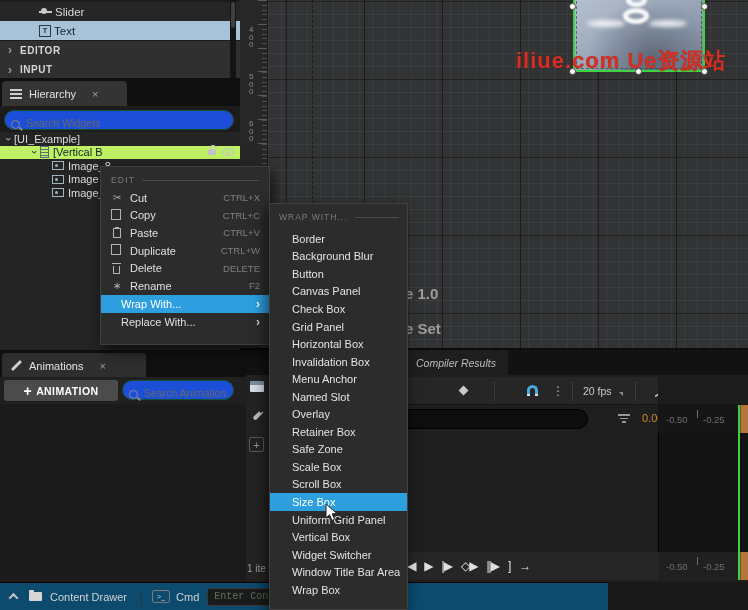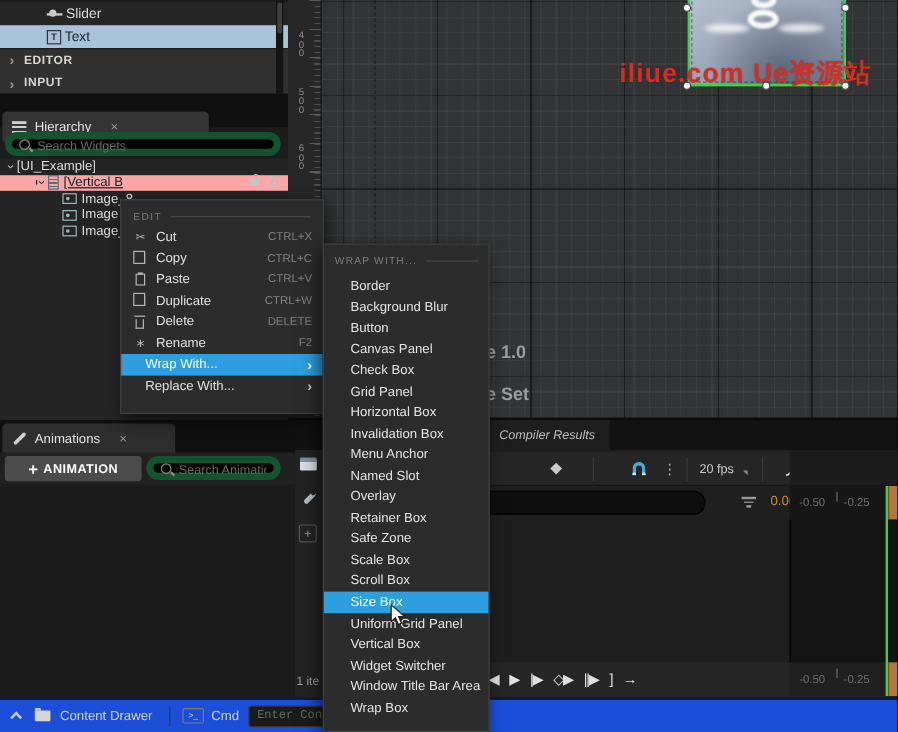--- a/index.html
+++ b/index.html
@@ -50,28 +50,28 @@
   .cat-chev { width:12px; margin-left:8px; color:#9a9a9a; font-size:12px; font-weight:bold; }
   .vscroll { left:230px; top:0; width:6px; height:78px; background:#141414; }
   .vscroll .thumb { position:absolute; left:1px; top:2px; width:4px; height:26px; background:#3f3f3f; border-radius:2px; }
 
   
   .hier { left:0; top:78px; width:240px; height:272px; background:#1c1c1c; }
   .tabbar { position:absolute; left:0; top:0; width:100%; height:28px; background:#101010; }
   .tab { position:absolute; left:2px; top:3px; height:25px; background:#343434; border-radius:4px 4px 0 0;
       display:flex; align-items:center; padding:0 8px; font-size:11px; color:#e3e3e3; }
   .tab .close { margin-left:16px; color:#9a9a9a; font-size:11px; }
-  .searchpill { position:absolute; display:flex; align-items:flex-start; background:#000000;
-      border:6px solid #14532d; border-radius:11px; height:20px; padding:0 6px; }
+  .searchpill { position:absolute; display:flex; align-items:flex-end; background:#1d4ed8;
+      border:1px solid #14532d; border-radius:11px; height:20px; padding:0 6px; }
   .searchpill input { background:transparent; border:none; outline:none; color:#ccc;
       font-size:10.5px; font-family:"Liberation Sans", sans-serif; width:100%; }
   .searchpill input::placeholder { color:#676767; }
   .tree { position:absolute; left:0; top:54px; width:100%; bottom:0; background:#242424; }
   .trow { height:13.5px; display:flex; align-items:center; font-size:11px; color:#dcdcdc; position:relative; }
-  .trow.sel { background:#fca5a5; color:#13202c;text-decoration:underline; }
+  .trow.sel { background:#bef264; color:#13202c; }
   .chev { display:inline-block; transform:rotate(90deg); font-size:11px; color:#b5b5b5; width:10px; text-align:center; }
   .trow.sel .chev { color:#2a3b49; }
   .row-icons-r { position:absolute; right:6px; top:2px; display:flex; gap:6px; align-items:center; }
 
   
   .i-bars { width:12px; height:10px; background:repeating-linear-gradient(to bottom,#cfcfcf 0 2px, transparent 2px 4px); margin-right:7px; }
   .i-mag { position:relative; width:9px; height:9px; border:1.5px solid #8a8a8a; border-radius:50%; flex:none; margin-right:6px; }
   .i-mag::after { content:""; position:absolute; width:4px; height:1.5px; background:#8a8a8a;
       right:-3.5px; bottom:-1px; transform:rotate(45deg); }
   .i-slider { position:relative; width:13px; height:2px; background:#c9c9c9; margin:0 3px; }
@@ -134,21 +134,21 @@
   .orange-marker { position:absolute; right:0; width:8px; background:#b5763e; border-left:1px solid #7e4f26; }
   .seq-track-l { position:absolute; left:24px; top:83px; width:388px; height:119px; background:#1e1e1e; }
   .seq-track-r { position:absolute; left:412px; top:83px; right:0; height:119px; background:#131313; border-left:1px solid #000; }
   .transport { position:absolute; left:24px; top:202px; width:388px; height:28px; background:#262626;
       display:flex; align-items:center; gap:9px; padding-left:126px; }
   .transport span { color:#e0e0e0; font-size:12px; letter-spacing:-1px; }
   .greenline { position:absolute; left:492px; top:55px; width:2px; height:175px; background:#3ed13e; z-index:3; }
   .item-count { position:absolute; left:1px; top:213px; font-size:10px; color:#9e9e9e; white-space:nowrap; }
 
   
-  .statusbar { left:0; top:582px; width:748px; height:28px; background:#1d4ed8; border-top:1px solid #000;
+  .statusbar { left:0; top:582px; width:608px; height:28px; background:#0c4a6e; border-top:1px solid #000;
       display:flex; align-items:center; font-size:11px; color:#d2d2d2; }
   .i-chevup { width:7px; height:7px; border-left:2px solid #c9c9c9; border-top:2px solid #c9c9c9;
       transform:rotate(45deg) translate(1px,1px); margin-left:10px; }
   .i-folder { position:relative; width:13px; height:9px; background:#d6d6d6; border-radius:1px; margin-left:12px; }
   .i-folder::before { content:""; position:absolute; left:0; top:-2px; width:5px; height:2px; background:#d6d6d6; border-radius:1px 1px 0 0; }
   .sb-sep { width:1px; height:16px; background:#333; margin:0 10px 0 14px; }
   .i-prompt { width:18px; height:13px; border:1px solid #7a7a7a; border-radius:2px; color:#cfcfcf;
       font-size:7px; display:flex; align-items:center; justify-content:center; letter-spacing:0; }
   .console { margin-left:8px; width:150px; height:18px; background:#1b1b1b; border:1px solid #383838;
       border-radius:2px; display:flex; align-items:center; padding:0 6px; }
@@ -244,21 +244,21 @@
       <span class="cat-chev">›</span>
       <span>INPUT</span>
     </div>
   </div>
   <div class="abs vscroll">
     <div class="thumb"></div>
   </div>
 
   <div class="abs hier">
     <div class="tabbar">
-      <div class="tab" style="width:172px;margin-top:12px;">
+      <div class="tab" style="width:125px;">
         <span class="i-bars"></span>
         <span>Hierarchy</span>
         <span class="close">×</span>
       </div>
     </div>
     <div class="searchpill" style="left:4px; top:32px; width:230px;">
       <span class="i-mag"></span>
       <input placeholder="Search Widgets" style="">
     </div>
     <div class="tree">

